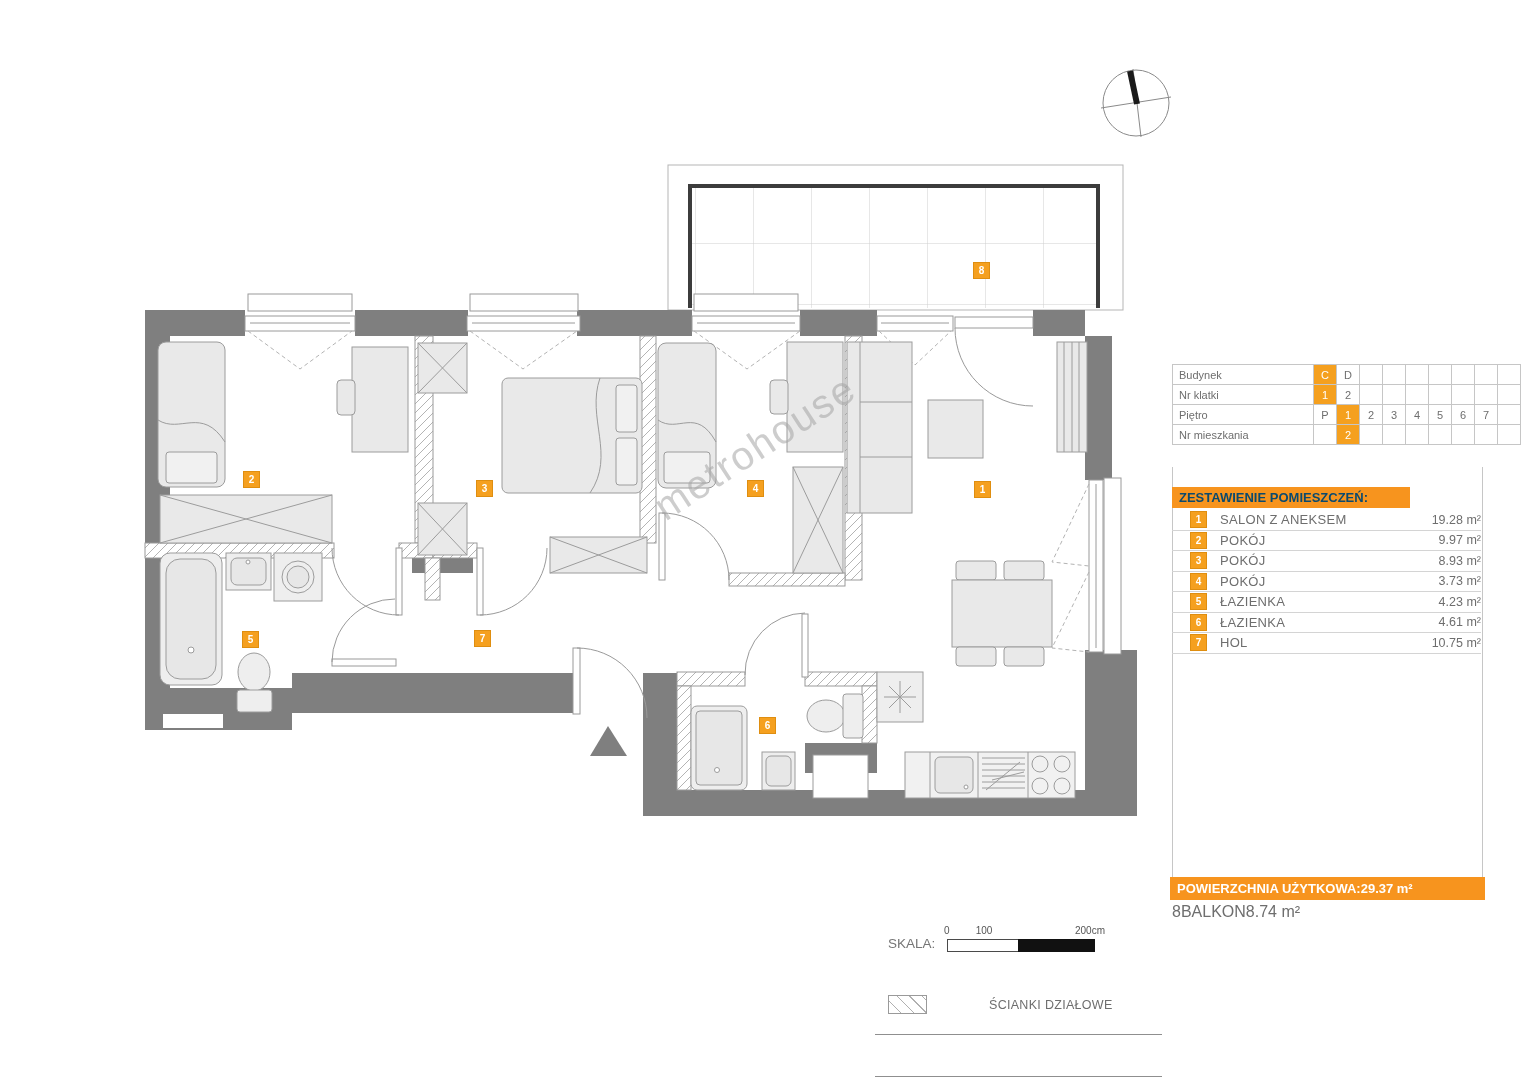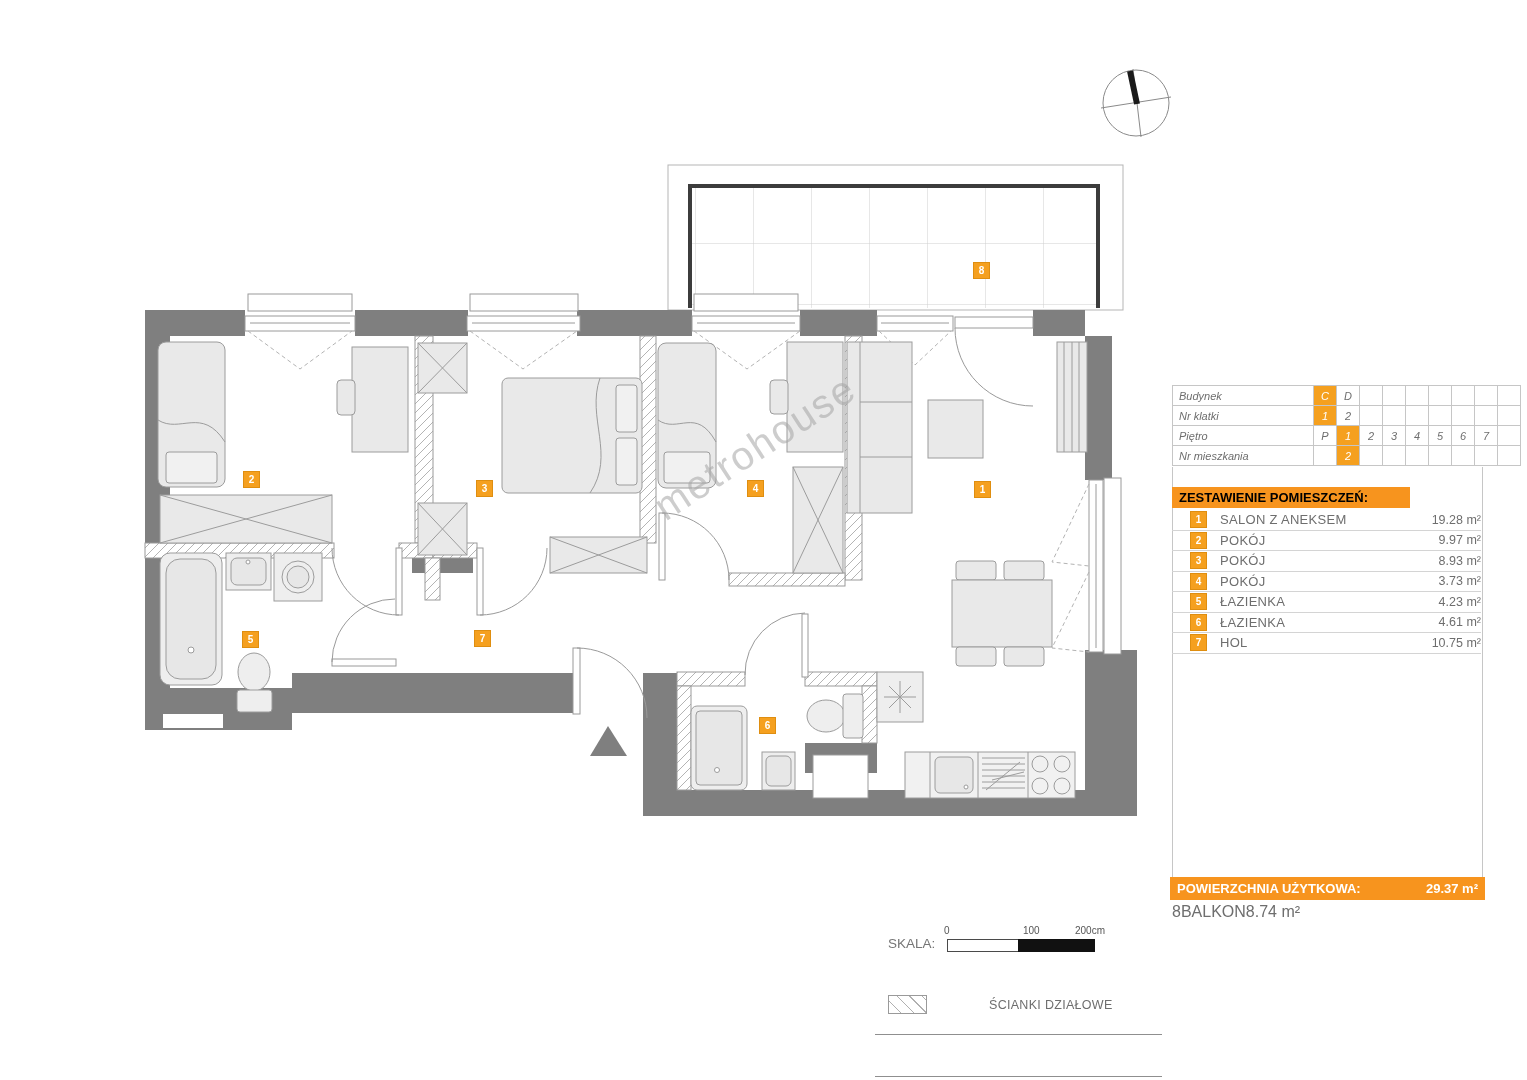--- a/index.html
+++ b/index.html
@@ -9,44 +9,44 @@
 
   
   .badge{position:absolute;width:15px;height:15px;background:#f5a01f;border:1px solid #df8e10;
          color:#fff;font-size:10px;font-weight:bold;text-align:center;line-height:15px;}
 
   
   .watermark{position:absolute;left:585px;top:425px;width:340px;text-align:center;
              transform:rotate(-33deg);font-size:40px;letter-spacing:2px;color:#a5a5a5;opacity:.55;}
 
   
-  .info-table{position:absolute;left:1172px;top:385px;display:grid;
+  .info-table{position:absolute;left:1172px;top:364px;display:grid;
               grid-template-columns:141px repeat(9,23px);grid-auto-rows:20px;
-              border-top:1px solid #c6c6c6;border-left:1px solid #c6c6c6;font-style:italic;}
+              border-top:1px solid #c6c6c6;border-left:1px solid #c6c6c6;}
   .info-table div{border-right:1px solid #c6c6c6;border-bottom:1px solid #c6c6c6;
                   font-size:11px;line-height:20px;overflow:hidden;}
   .it-label{padding-left:6px;}
   .it-cell{text-align:center;}
   .hl{background:#f5a01f;color:#fff;}
 
   
   .panel-box{position:absolute;left:1172px;top:467px;width:309px;height:410px;
              border-left:1px solid #c6c6c6;border-right:1px solid #c6c6c6;}
   .legend-title{position:absolute;left:1172px;top:487px;width:231px;height:21px;background:#f7941e;
-                color:#000000;font-size:13px;font-weight:bold;line-height:21px;padding-left:7px;}
+                color:#0c4a6e;font-size:13px;font-weight:bold;line-height:21px;padding-left:7px;}
   .rooms-box{position:absolute;left:1172px;top:510px;width:309px;}
   .room-row{height:19.5px;border-bottom:1px solid #d4d4d4;display:flex;align-items:center;}
   .room-row .rbadge{width:15px;height:15px;background:#f5a01f;border:1px solid #df8e10;color:#fff;
                     font-size:10px;font-weight:bold;text-align:center;line-height:15px;
                     margin-left:18px;flex:0 0 auto;}
   .room-row .rname{font-size:13px;margin-left:13px;letter-spacing:.3px;}
   .room-row .rarea{font-size:12.5px;margin-left:auto;margin-right:0;}
   .total-bar{position:absolute;left:1170px;top:877px;width:301px;height:23px;background:#f7941e;
              color:#fff;font-size:13px;font-weight:bold;line-height:23px;
-             display:flex;justify-content:space-between;padding:0 7px;}
+             display:flex;padding:0 7px;}
   .balkon-row{position:absolute;left:1172px;top:901px;width:309px;height:21px;display:flex;align-items:center;}
 
   
   .skala-label{position:absolute;left:888px;top:936px;font-size:13.5px;color:#767676;text-align:center;}
   .sbar-w{position:absolute;left:947px;top:939px;width:71px;height:11px;background:#fff;border:1px solid #4a4a4a;}
   .sbar-b{position:absolute;left:1018px;top:939px;width:75px;height:11px;background:#111;border:1px solid #111;}
   .stick{position:absolute;top:925px;font-size:10px;color:#555;}
 
   
   .hatch-box{position:absolute;left:888px;top:995px;width:37px;height:17px;border:1px solid #9a9a9a;
@@ -356,21 +356,21 @@
   </div>
 
   <div class="balkon-row">
     <span class="rbadge">8</span>
     <span class="rname">BALKON</span>
     <span class="rarea">8.74 m²</span>
   </div>
 
   <div class="skala-label">SKALA:</div>
   <div class="stick" style="left:944px">0</div>
-  <div class="stick" style="left:1023px;width:30px;text-align:left">100</div>
+  <div class="stick" style="left:969px;width:30px;text-align:center">100</div>
   <div class="stick" style="left:1075px">200cm</div>
   <div class="sbar-w"></div>
   <div class="sbar-b"></div>
 
   <div class="hatch-box"></div>
   <div class="part-label">ŚCIANKI DZIAŁOWE</div>
   <div class="divider" style="left:875px;top:1034px;width:287px"></div>
   <div class="divider" style="left:875px;top:1076px;width:287px"></div>
 
 </div>

